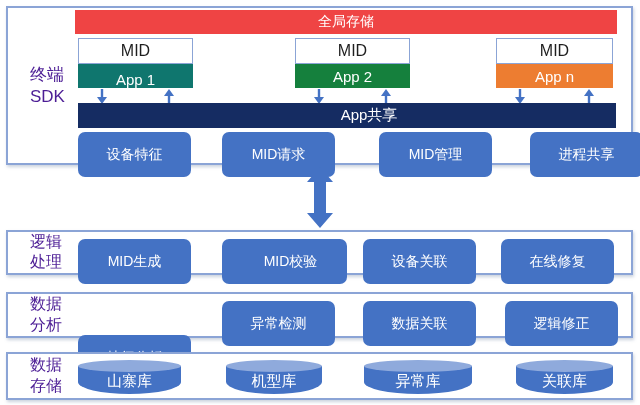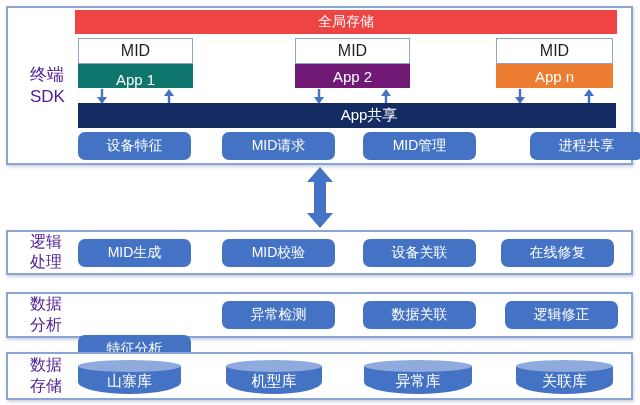--- a/index.html
+++ b/index.html
@@ -29,21 +29,21 @@
     font-size:16px;color:#1f1f1f;
   }
   .app-box{
     position:absolute;left:0;top:26px;width:100%;height:24px;
     display:flex;align-items:center;justify-content:center;font-size:15px;color:#fff;
   }
   .stack-arrow{position:absolute;top:51px;width:12px;height:15px;}
   .arrow-left{left:18px;}
   .arrow-right{right:18px;}
   .btn{
-    position:absolute;width:113px;height:28px;background:#4472C4;border-radius:7px;
+    position:absolute;width:113px;height:45px;background:#4472C4;border-radius:7px;
     display:flex;align-items:center;justify-content:center;color:#fff;font-size:14px;
   }
   .row-btn{top:7px;}
   .cyl{
     position:absolute;top:12px;height:28px;background:#4472C4;
     border-radius:0 0 50% 50% / 0 0 12px 12px;
     display:flex;align-items:center;justify-content:center;color:#fff;font-size:15px;
   }
   .cyl::before{
     content:"";position:absolute;left:0;right:0;top:-6px;height:12px;
@@ -81,21 +81,21 @@
       <svg class="stack-arrow arrow-right" viewBox="0 0 12 15">
         <polygon points="1,7 11,7 6,0" fill="#4472C4"></polygon>
         <line x1="6" y1="6" x2="6" y2="15" stroke="#4472C4" stroke-width="2.4"></line>
       </svg>
     </div>
 
     <div class="stack" style="left:287px;width:115px;">
       <div class="mid-box">
         <span>MID</span>
       </div>
-      <div class="app-box" style="background: #701a75;">
+      <div class="app-box" style="background: #15803d;">
         <span>App 2</span>
       </div>
       <svg class="stack-arrow arrow-left" viewBox="0 0 12 15">
         <line x1="6" y1="0" x2="6" y2="9" stroke="#4472C4" stroke-width="2.4"></line>
         <polygon points="1,8 11,8 6,15" fill="#4472C4"></polygon>
       </svg>
       <svg class="stack-arrow arrow-right" viewBox="0 0 12 15">
         <polygon points="1,7 11,7 6,0" fill="#4472C4"></polygon>
         <line x1="6" y1="6" x2="6" y2="15" stroke="#4472C4" stroke-width="2.4"></line>
       </svg>
@@ -121,41 +121,41 @@
     <div class="bar share-bar">
       <span>App共享</span>
     </div>
 
     <div class="btn" style="left:70px;top:124px;">
       <span>设备特征</span>
     </div>
     <div class="btn" style="left:214px;top:124px;">
       <span>MID请求</span>
     </div>
-    <div class="btn" style="left:355px;top:124px;">
+    <div class="btn" style="left:371px;top:124px;">
       <span>MID管理</span>
     </div>
     <div class="btn" style="left:522px;top:124px;">
       <span>进程共享</span>
     </div>
   </div>
 
   <svg class="dbl-arrow" viewBox="0 0 34 61">
     <polygon points="17,0 4,15 11,15 11,46 4,46 17,61 30,46 23,46 23,15 30,15" fill="#4472C4"></polygon>
   </svg>
 
   <div class="section" style="top:230px;height:45px;">
     <div class="side-label" style="font-size:16px;">
       <div>逻辑</div>
       <div>处理</div>
     </div>
     <div class="btn row-btn" style="left:70px;">
       <span>MID生成</span>
     </div>
-    <div class="btn row-btn" style="left:214px;">
+    <div class="btn row-btn" style="left:214px;padding-left:12px;">
       <span>MID校验</span>
     </div>
     <div class="btn row-btn" style="left:355px;">
       <span>设备关联</span>
     </div>
     <div class="btn row-btn" style="left:493px;">
       <span>在线修复</span>
     </div>
   </div>
 

